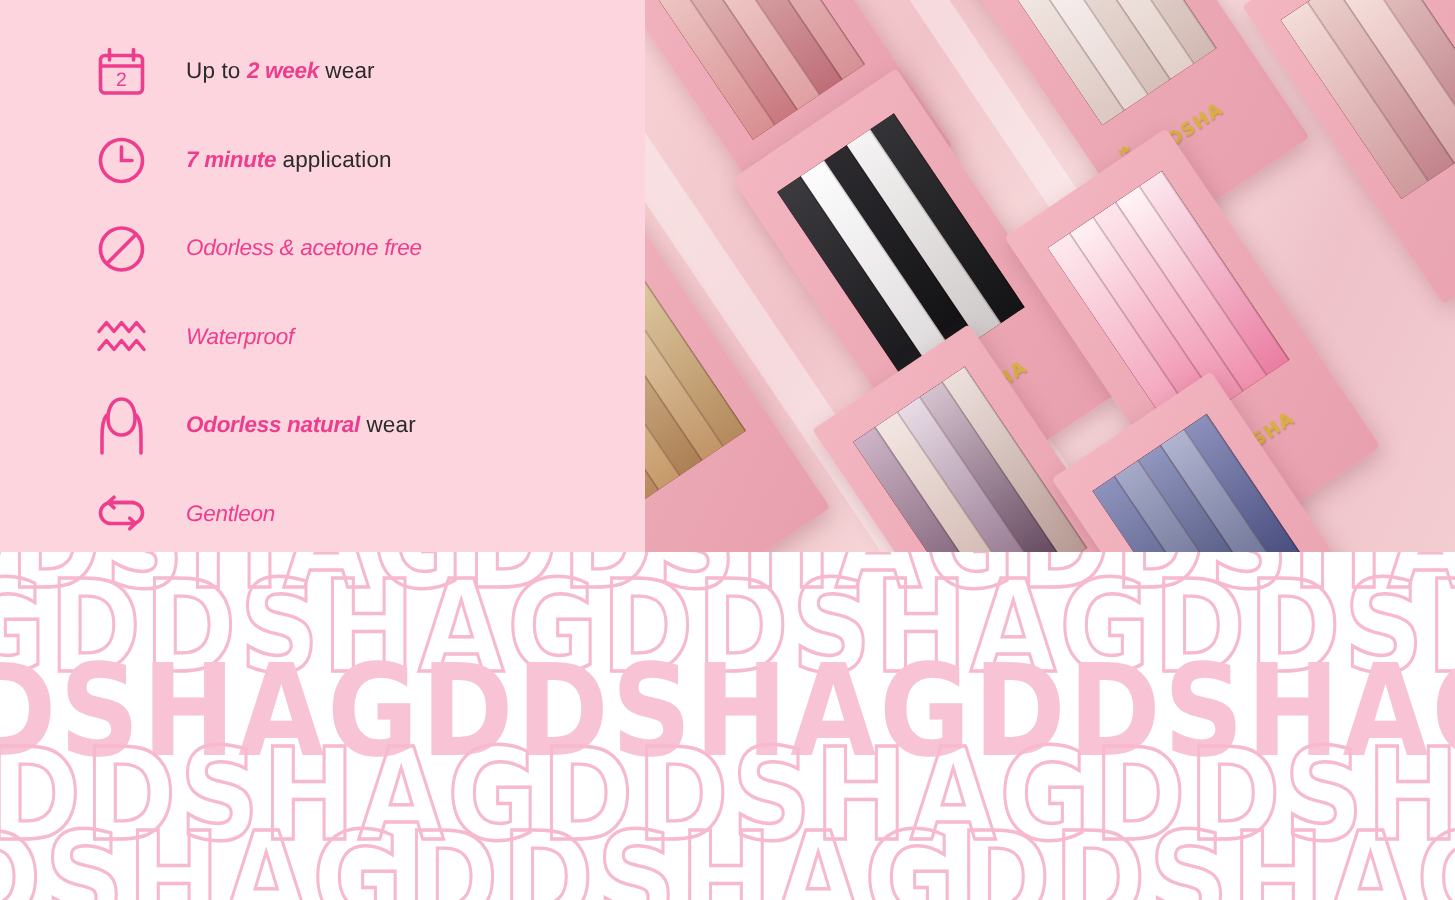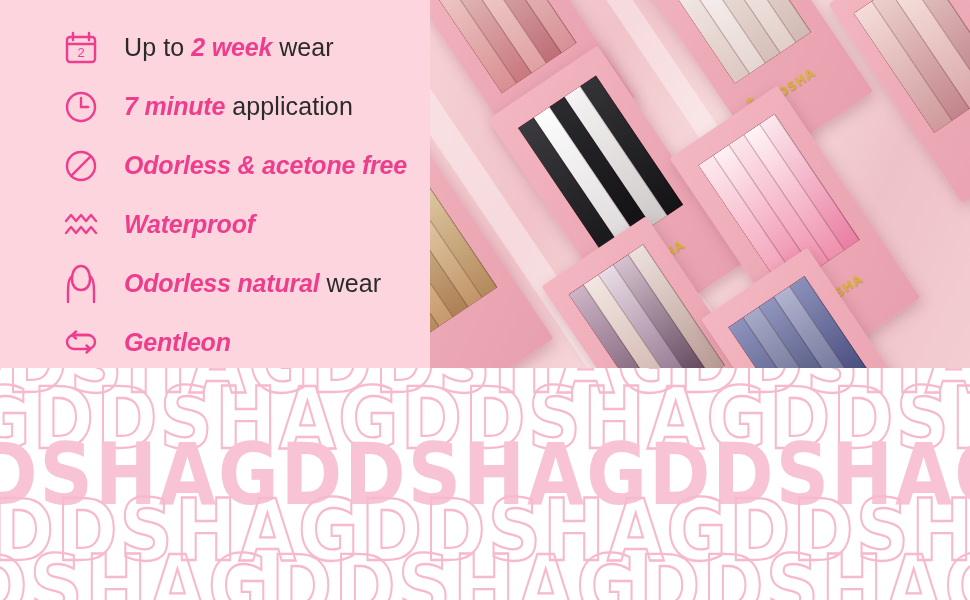--- a/index.html
+++ b/index.html
@@ -34,33 +34,33 @@
     padding-left:58px;
   }
   .feature-icon{
     flex:0 0 46px;width:46px;height:46px;
     display:flex;align-items:center;justify-content:center;
     color:#ee3d8d;
   }
   .feature-icon svg{display:block;}
   .feature-text{
     margin-left:20px;
-    font-size:25px;
+    font-size:15px;
     color:#2b2b2b;
     letter-spacing:.1px;
     white-space:nowrap;
   }
   .feature-text .hl{
     color:#ee3d8c;
     font-weight:bold;
     font-style:italic;
     letter-spacing:-.2px;
   }
   .feature-text.all-hl{
-    color:#ee3d8c;font-weight:bold;font-style:italic;letter-spacing:-.2px;
+    color:#ee3d8c;font-weight:normal;font-style:italic;letter-spacing:-.2px;
   }
 
   
   #photo-panel{
     position:relative;flex:1 1 auto;height:368px;overflow:hidden;
     background:#f2c9cd;
   }
   #photo-panel .pbg{
     position:absolute;inset:0;
     background:

